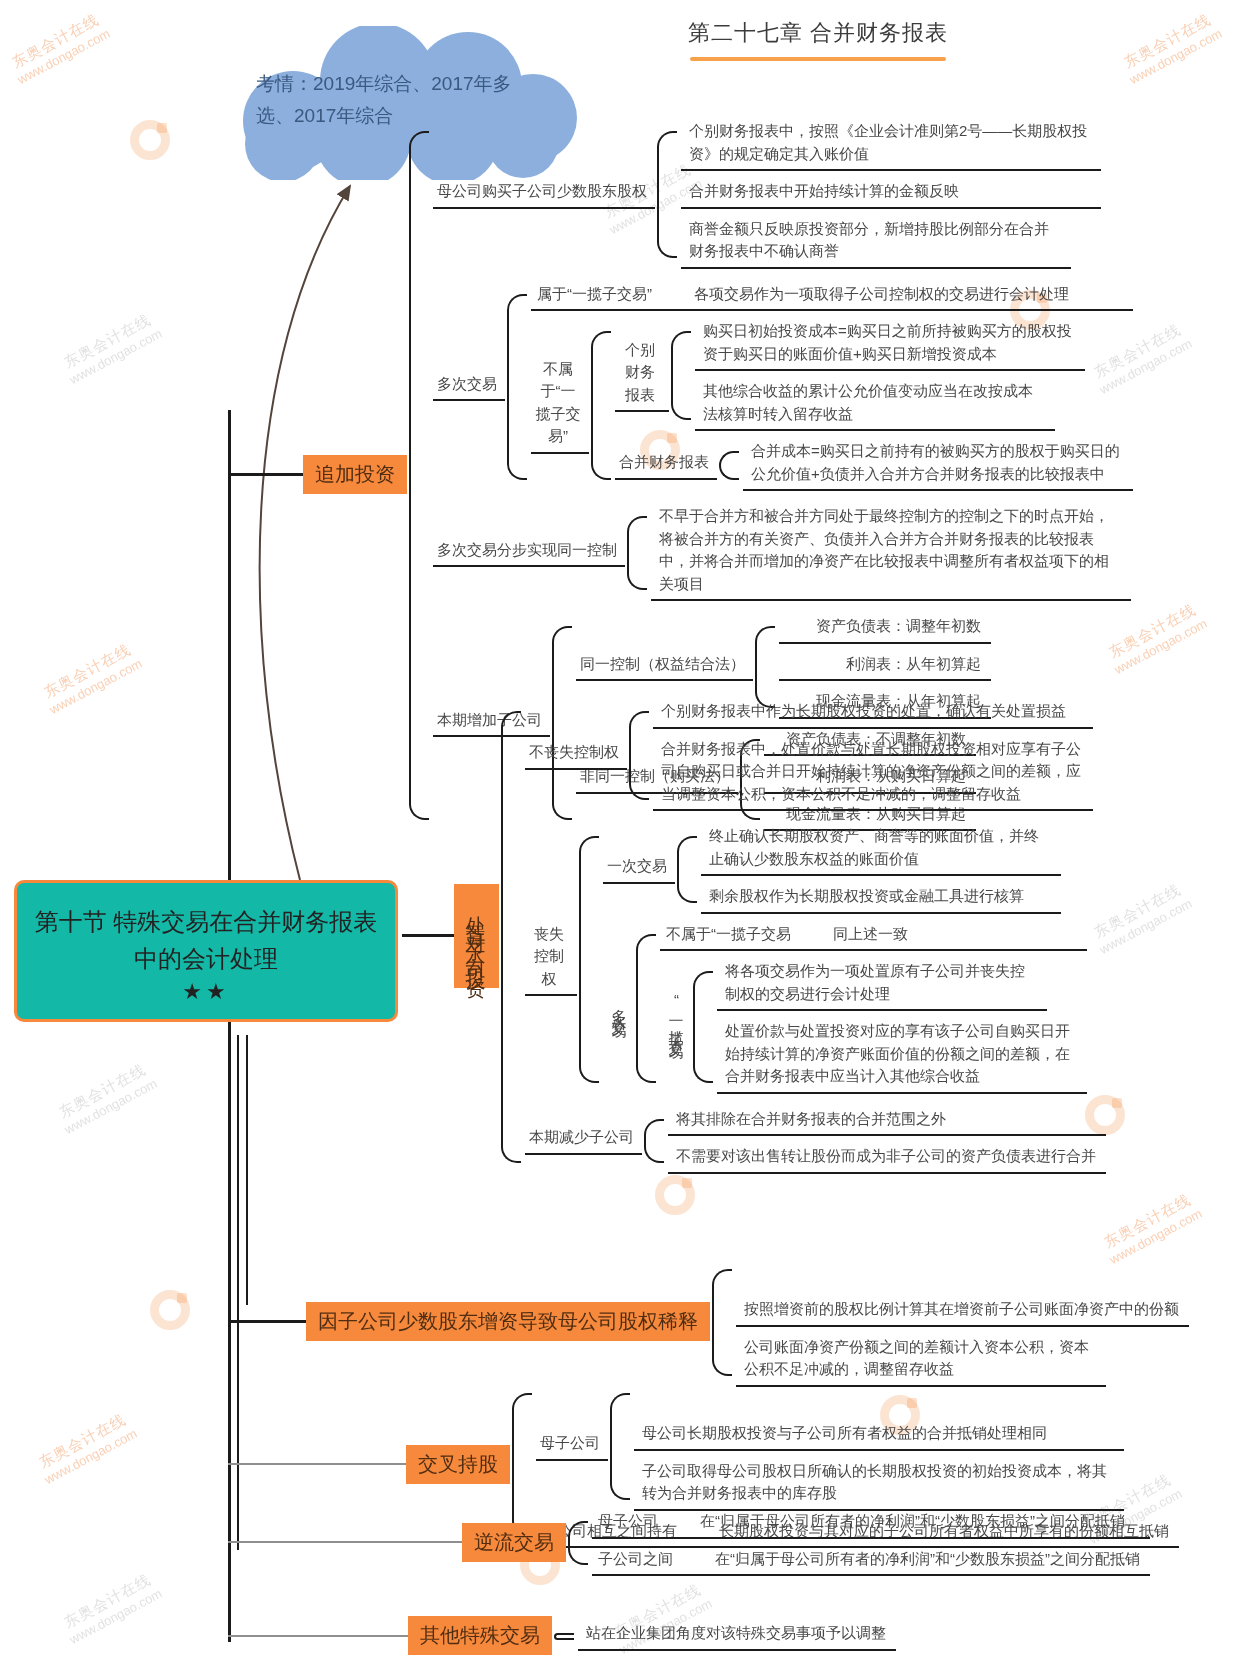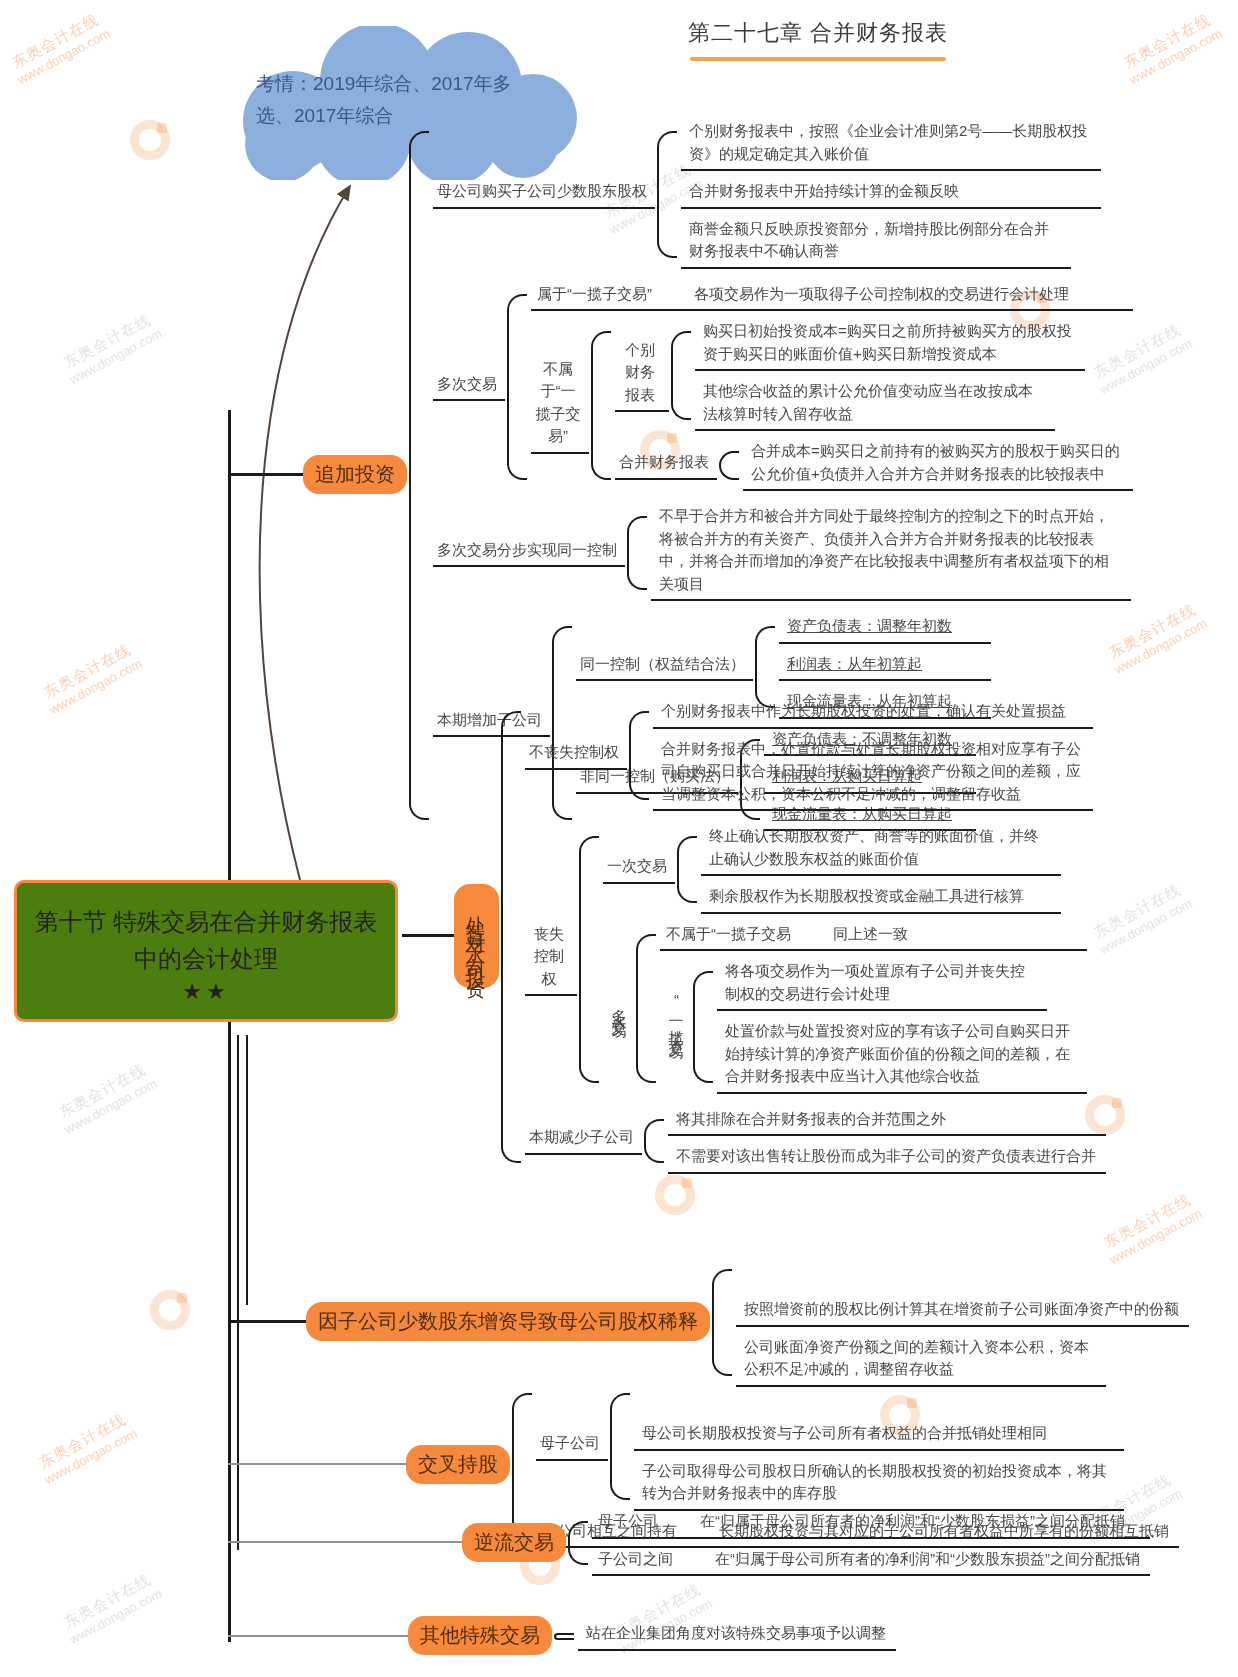--- a/index.html
+++ b/index.html
@@ -33,47 +33,47 @@
   .cloud-wrap svg{position:absolute;left:0;top:0;}
   .cloud-text{position:absolute;left:58px;top:42px;width:268px;font-size:19px;line-height:1.7;
               color:#3a5880;z-index:1;}
 
   
   .conn-svg{position:absolute;left:0;top:0;z-index:1;pointer-events:none;}
   .vline{position:absolute;background:var(--line);width:3px;z-index:1;}
   .vline.thin{width:2px;}
 
   
-  .central{position:absolute;left:14px;top:880px;width:384px;z-index:3;background:#4d7c0f;
+  .central{position:absolute;left:14px;top:880px;width:384px;z-index:3;background:#14b8a6;
            border:3px solid var(--accent);border-radius:10px;padding:20px 12px 14px;
            text-align:center;}
   .central .t{font-size:24px;line-height:1.55;color:#222;font-weight:500;}
   .central .stars{font-size:22px;color:#222;margin-top:2px;letter-spacing:4px;}
 
   
   .branch{position:absolute;display:flex;align-items:center;z-index:2;}
   .stub{height:3px;background:var(--line);flex:0 0 auto;}
   .stub.gray{background:#8f8f8f;height:2px;}
-  .tag{background:var(--accent);color:var(--tagtxt);font-size:20px;border-radius:16px;
+  .tag{background:var(--accent);color:var(--tagtxt);font-size:20px;border-radius:0;
        padding:6px 12px;white-space:nowrap;flex:0 0 auto;}
   .tag.vert{writing-mode:vertical-rl;text-orientation:upright;letter-spacing:9px;
             padding:16px 9px;white-space:normal;}
   .row{display:flex;align-items:center;}
   .kids{display:flex;flex-direction:column;justify-content:center;row-gap:7px;
         position:relative;padding-left:24px;margin-left:2px;}
   .kids.loose{row-gap:12px;}
   .kids:before{content:"";position:absolute;left:0;top:13px;bottom:11px;width:18px;
         border:2.5px solid var(--line);border-right:none;border-radius:16px 0 0 16px;}
   .nlabel{font-size:15px;color:var(--txt);border-bottom:2.5px solid var(--line);
           padding:2px 8px 4px 4px;flex:0 0 auto;line-height:1.5;text-align:center;}
   .vlabel{writing-mode:vertical-rl;text-orientation:upright;letter-spacing:5px;
           font-size:15px;color:var(--txt);margin:0 6px;flex:0 0 auto;}
   .leaf{font-size:15px;color:var(--txt);line-height:1.5;border-bottom:2.5px solid var(--line);
         padding:2px 10px 4px 8px;}
-  .leaf.center{text-align:left;min-width:212px;text-decoration:underline;}
+  .leaf.center{text-align:right;min-width:212px;}
   .pair{display:flex;align-items:baseline;gap:42px;border-bottom:2.5px solid var(--line);
         padding:2px 10px 4px 6px;font-size:15px;line-height:1.5;}
   .pair .pl{flex:0 0 auto;color:var(--txt);}
   .pair .pt{color:var(--txt);}
   .w330{max-width:330px;} .w360{max-width:360px;} .w370{max-width:370px;}
   .w390{max-width:390px;} .w420{max-width:420px;}
   .w440{max-width:440px;} .w460{max-width:460px;} .w480{max-width:480px;}
   .w490{max-width:490px;} .w520{max-width:520px;margin-top:40px;}
   .narrow56{width:58px;} .narrow52{width:54px;} .narrow50{width:52px;}
 </style>

